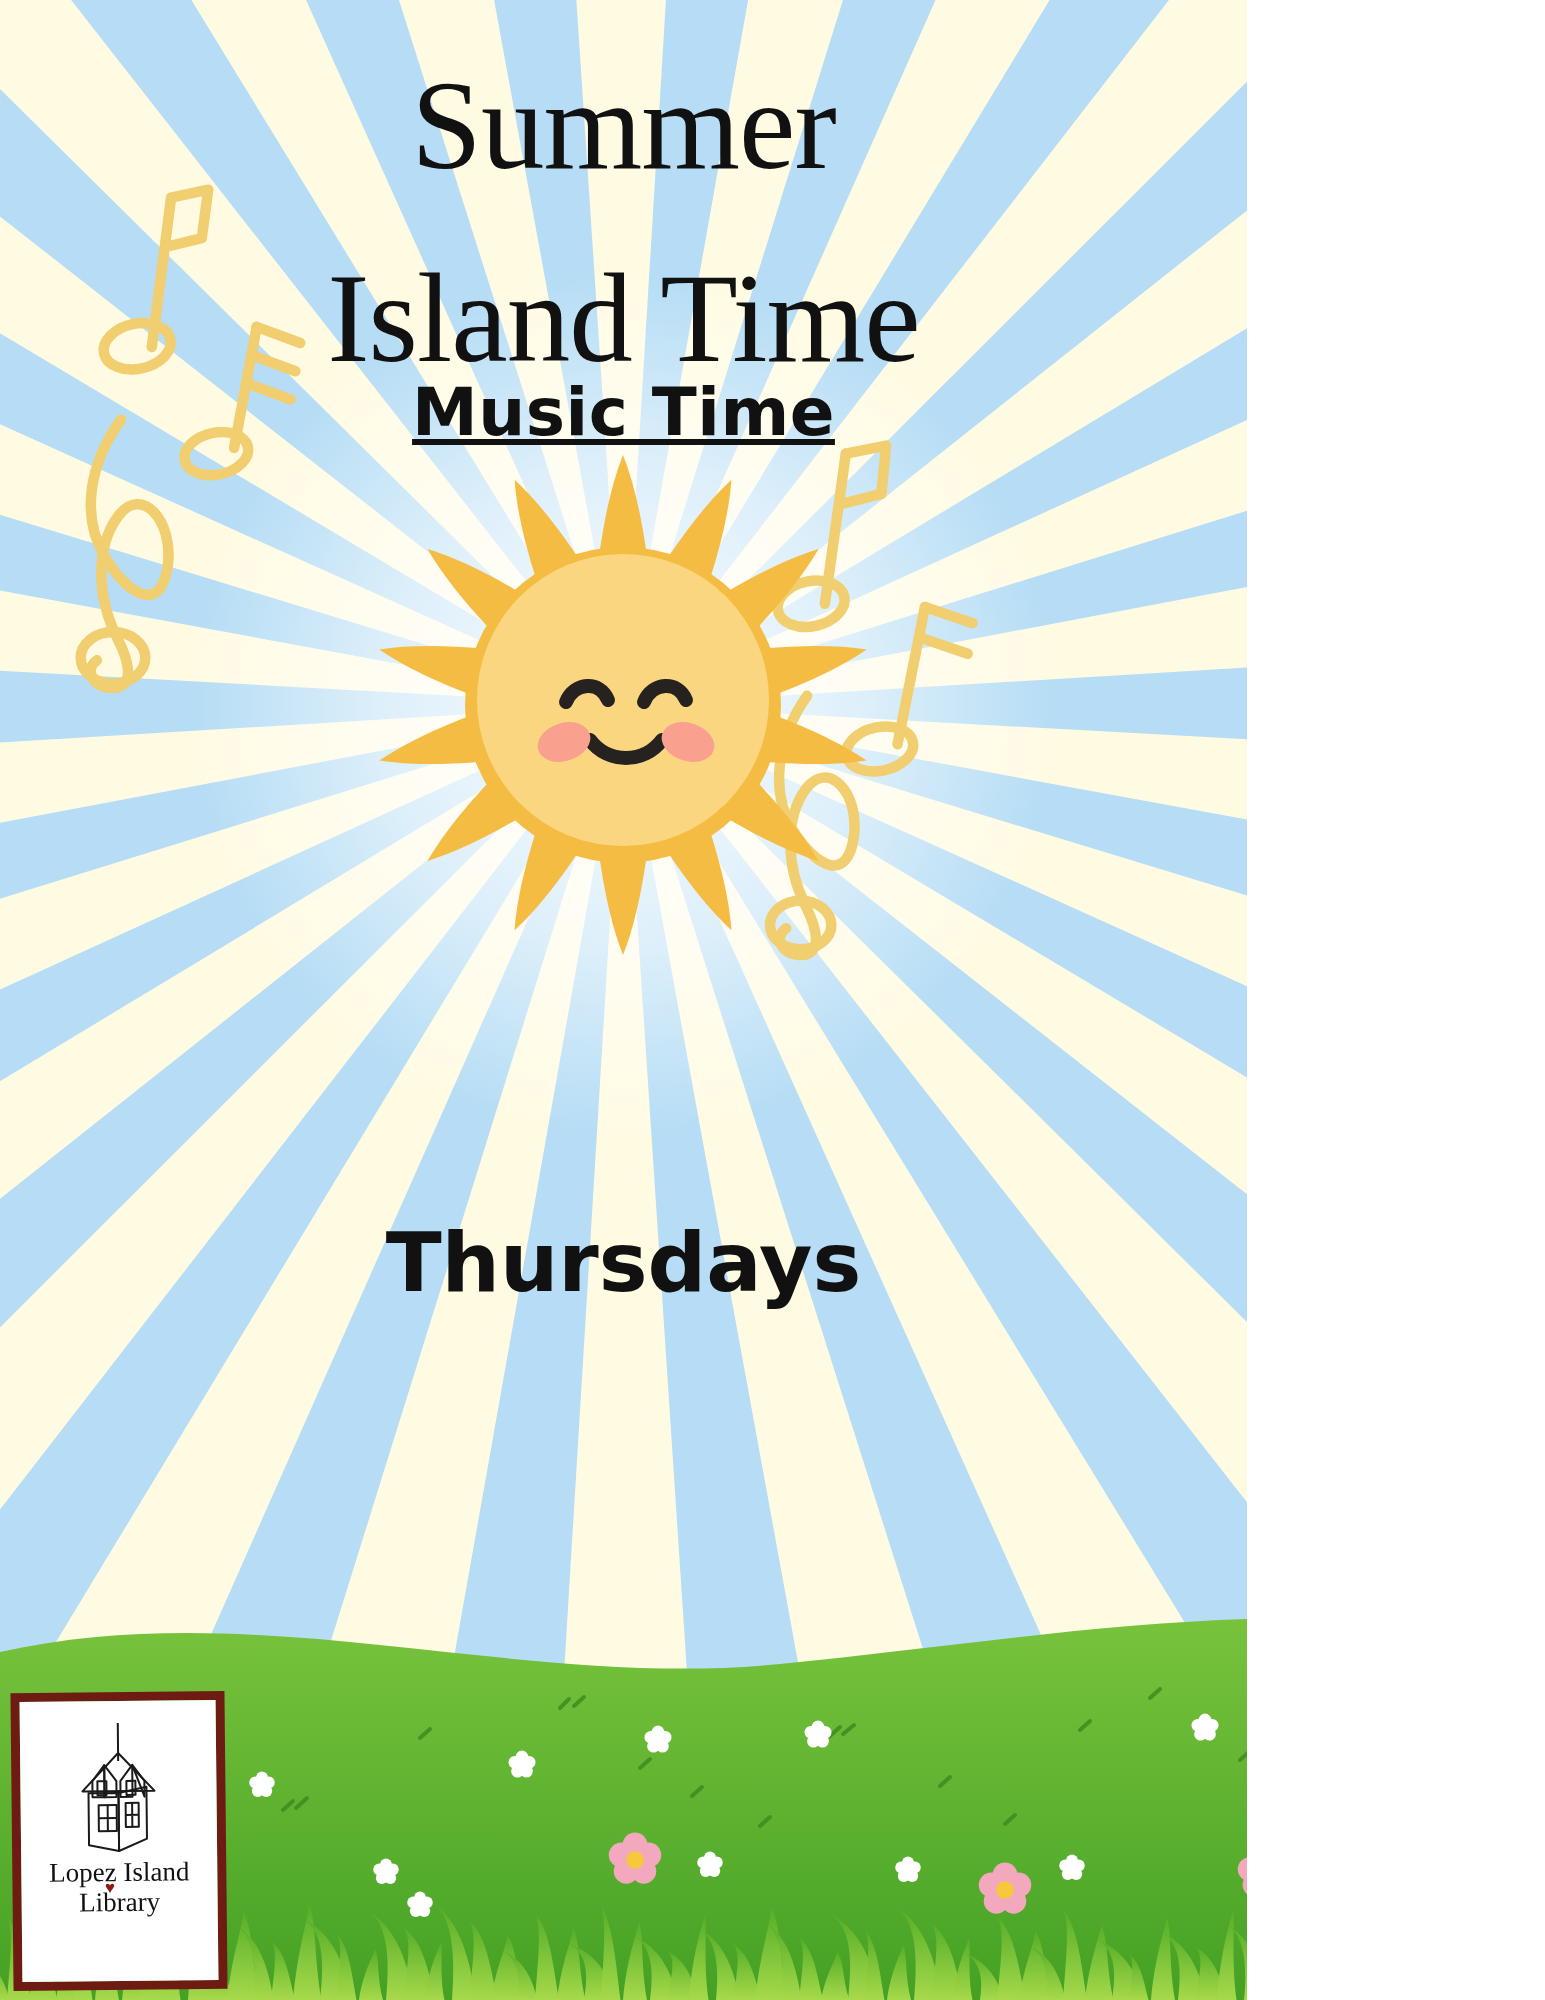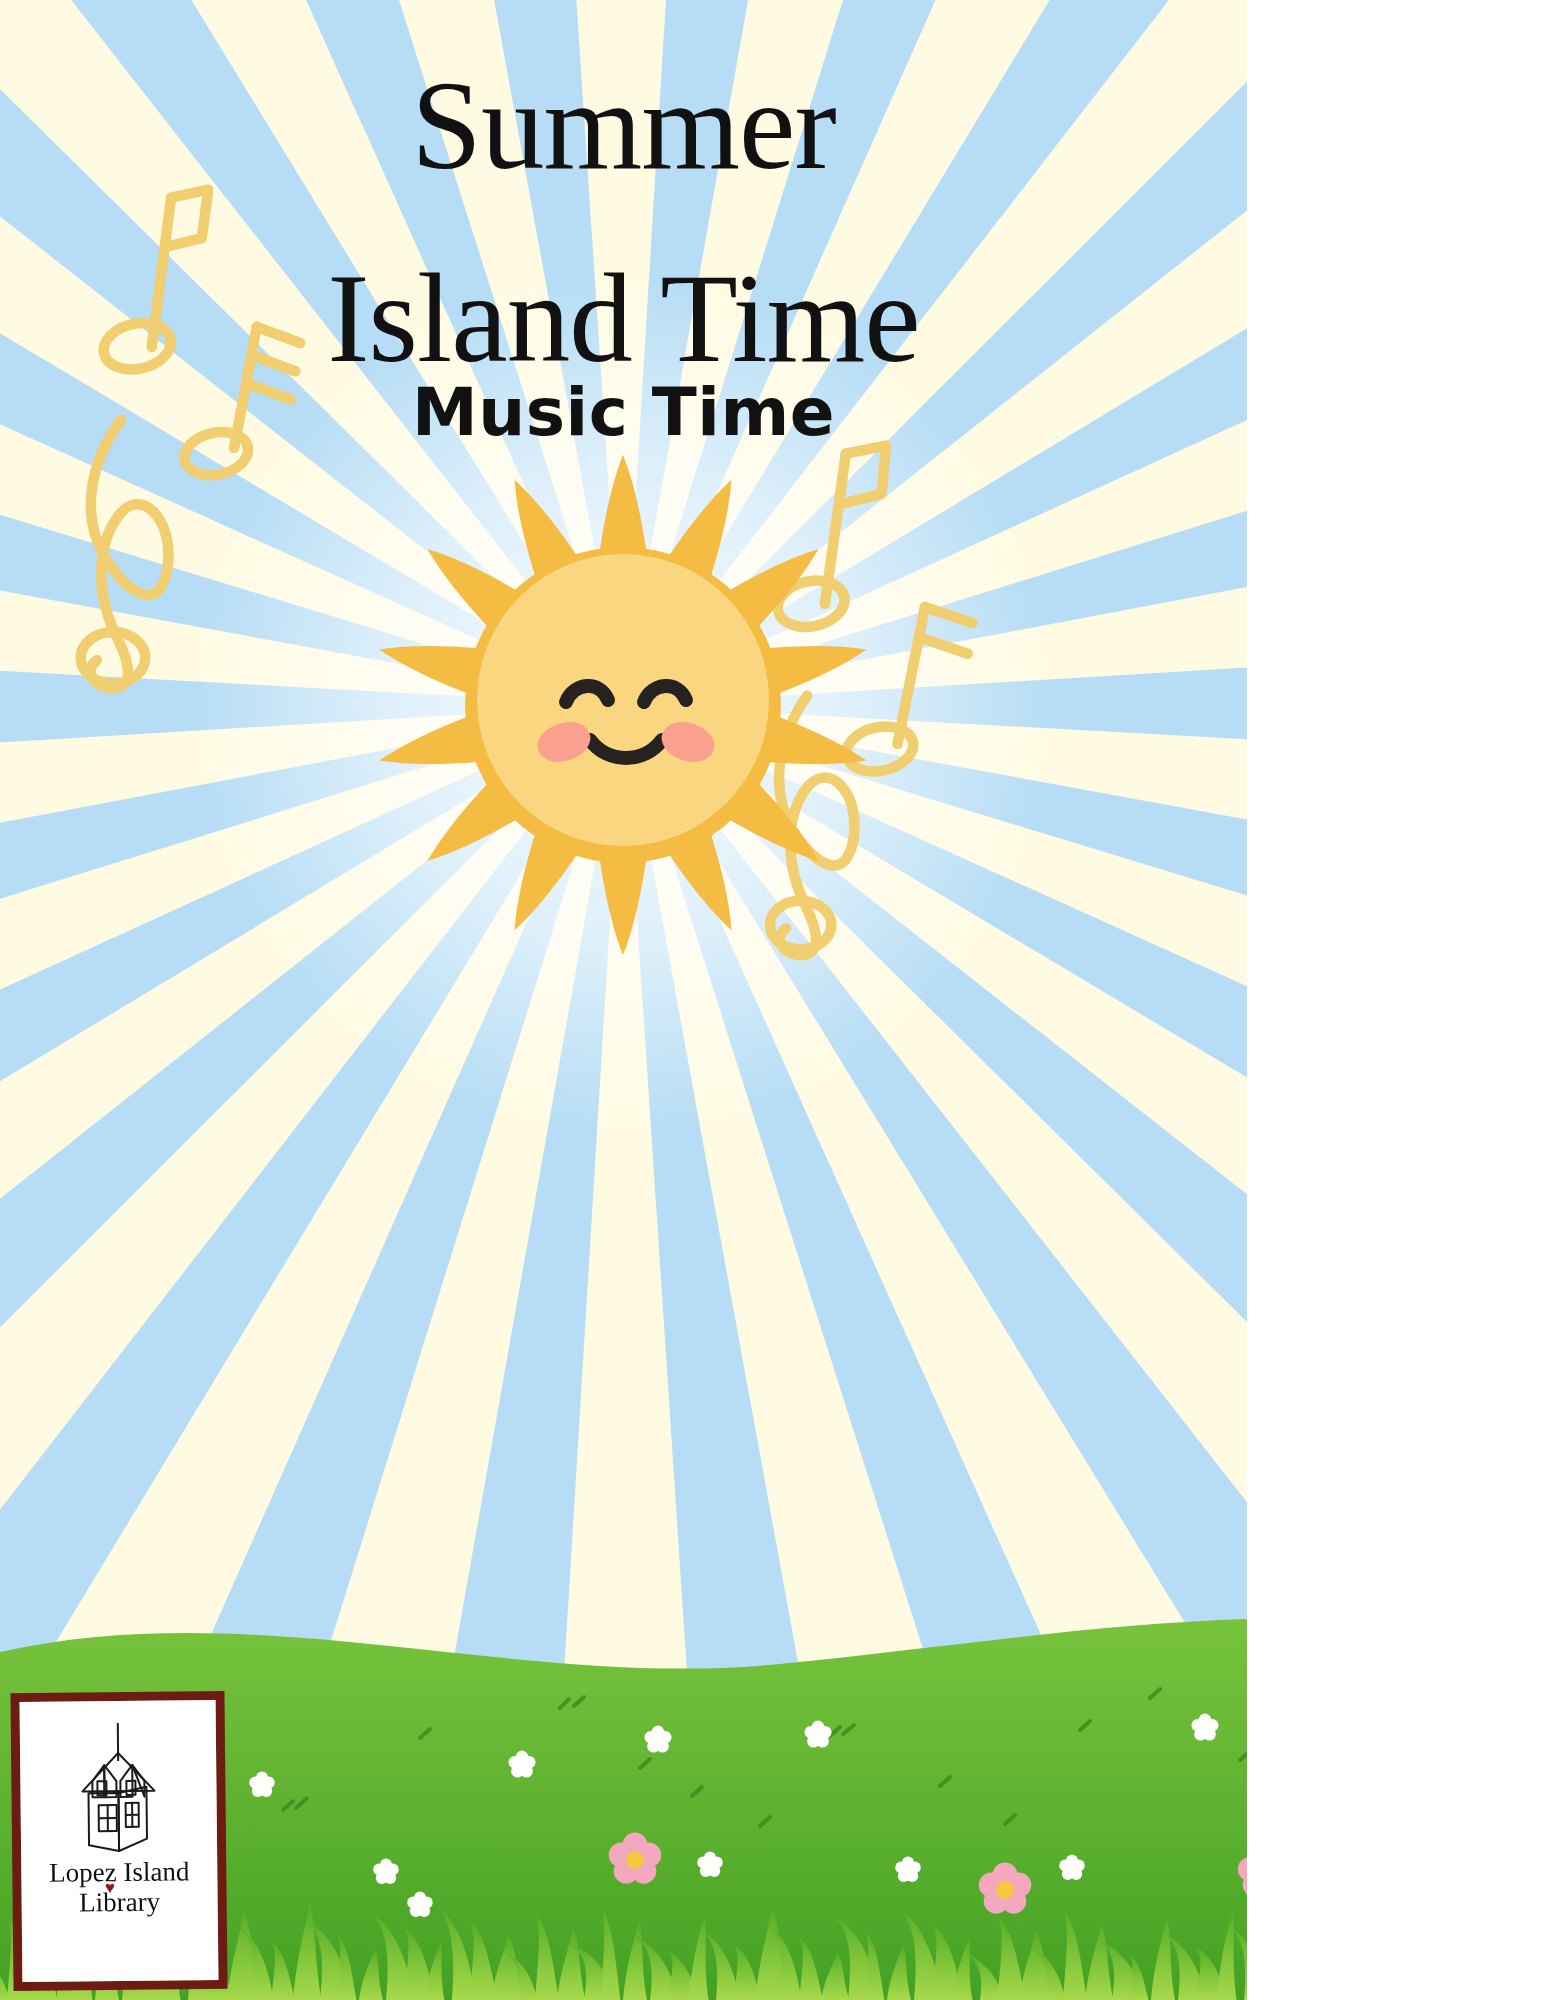--- a/index.html
+++ b/index.html
@@ -60,20 +60,21 @@
     font-family: "Liberation Serif", "DejaVu Serif", serif;
     font-size: 127px;
     letter-spacing: -1px;
   }
   #subtitle {
     top: 380px;
     font-family: "DejaVu Sans", sans-serif;
     font-weight: bold;
     font-size: 66px;
     letter-spacing: 0.5px;
+    text-decoration: underline;
   }
   #day-line {
     top: 1222px;
     font-family: "DejaVu Sans", sans-serif;
     font-weight: bold;
     font-size: 82px;
     letter-spacing: 0px;
   }
   #time-line {
     top: 1368px;
@@ -250,20 +251,21 @@
       <path d="M276 252 C284 232 310 230 318 250"></path>
       <path d="M222 290 C240 314 276 314 294 290"></path>
     </g>
     <ellipse cx="196" cy="292" rx="27" ry="19" fill="#F9A08F" transform="rotate(-18 196 292)"></ellipse>
     <ellipse cx="320" cy="292" rx="27" ry="19" fill="#F9A08F" transform="rotate(18 320 292)"></ellipse>
   </svg>
 
   <div class="txt" id="title-line-1">Summer</div>
   <div class="txt" id="title-line-2">Island Time</div>
   <div class="txt" id="subtitle">Music Time</div>
+  <div class="txt" id="day-line">Thursdays</div>
 
   <svg id="ground" viewBox="0 0 1545 420" preserveAspectRatio="none">
     <defs>
       <linearGradient id="hillg" x1="0" y1="0" x2="0" y2="1">
         <stop offset="0%" stop-color="#78C33C"></stop>
         <stop offset="100%" stop-color="#44A124"></stop>
       </linearGradient>
       <linearGradient id="bladeg" x1="0" y1="0" x2="0" y2="1">
         <stop offset="0%" stop-color="#55AE28"></stop>
         <stop offset="100%" stop-color="#A7D94B"></stop>

